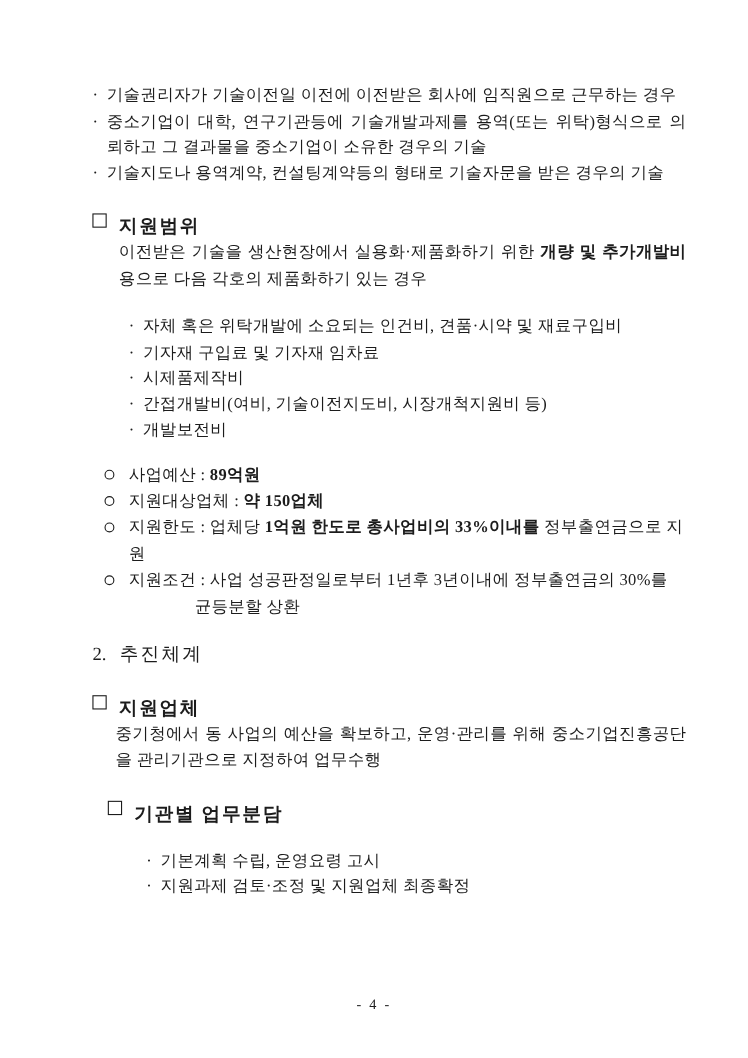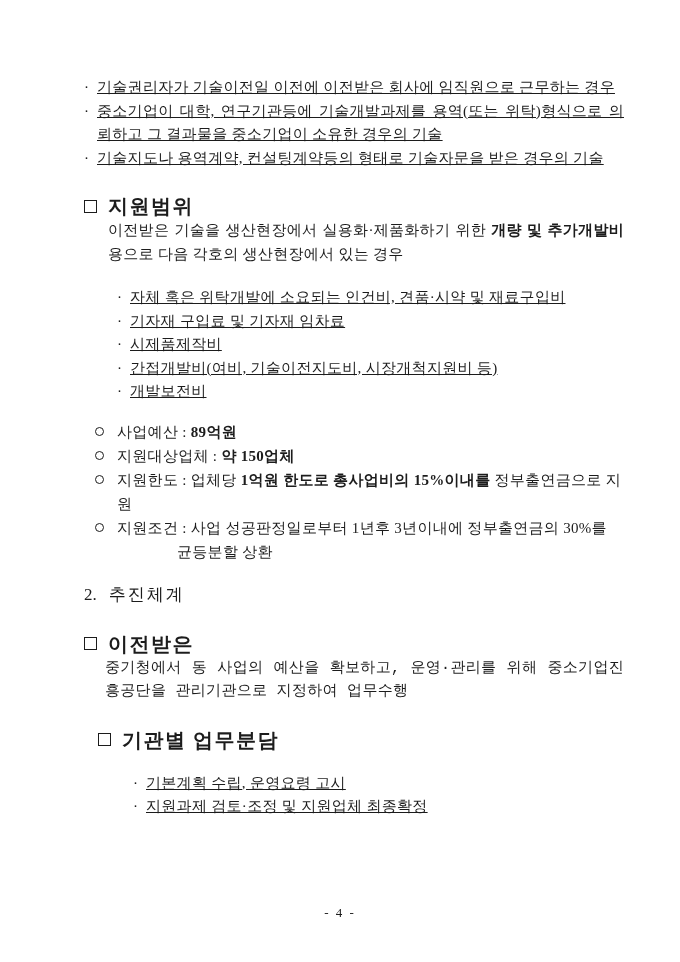--- a/index.html
+++ b/index.html
@@ -21,27 +21,27 @@
     width:540px;
   }
   .b { font-weight:bold;text-align:right; }
 
   
   .dot-row { display:flex; align-items:flex-start; }
   .dot-glyph {
     flex:0 0 13px; width:13px;
     text-align:left;
   }
-  .dot-text { flex:1; text-align:justify;text-decoration:underline; }
+  .dot-text { flex:1; text-align:justify; }
 
   
   .sec-head {
-    display:flex; align-items:center;
+    display:flex; align-items:flex-start;
     font-weight:bold;
-    font-size:20px;
+    font-size:17px;
     letter-spacing:1.5px;
     line-height:24px;
     margin-top:24px;
   }
   .sq {
     display:inline-block;
     width:13px; height:13px;
     border:1.6px solid #1c1c1c;
     margin-right:11px;
     flex:0 0 13px;
@@ -70,21 +70,21 @@
   .chapter {
     margin-top:18px;
     font-weight:normal;
     font-size:17px;
     letter-spacing:2px;
     line-height:26px;
   }
   .chapter .num { letter-spacing:0; margin-right:12px; }
 
   
-  .dir-para { margin-left:21px; text-align:justify; margin-top:1px;font-family:Liberation Mono, monospace; }
+  .dir-para { margin-left:21px; text-align:justify; margin-top:1px; }
 
   
   .roles-block { margin-left:26px; margin-top:20px; line-height:24px; }
   .task-list { margin-left:23px; line-height:23.5px; }
 
   .footer {
     position:absolute;
     top:901px; left:0;
     width:100%;
     text-align:center;
@@ -112,21 +112,21 @@
         <span class="dot-text">기술지도나 용역계약, 컨설팅계약등의 형태로 기술자문을 받은 경우의 기술</span>
       </div>
     </div>
 
     <div>
       <div class="sec-head">
         <span class="sq"></span>
         <span>지원범위</span>
       </div>
       <div class="scope-para">
-        <span>이전받은 기술을 생산현장에서 실용화·제품화하기 위한 </span><span class="b">개량 및 추가개발비</span><span>용으로 다음 각호의 생산현장에서 있는 경우</span>
+        <span>이전받은 기술을 생산현장에서 실용화·제품화하기 위한 </span><span class="b">개량 및 추가개발비</span><span>용으로 다음 각호의 제품화하기 있는 경우</span>
       </div>
       <div class="cost-list">
         <div class="dot-row">
           <span class="dot-glyph">·</span>
           <span class="dot-text">자체 혹은 위탁개발에 소요되는 인건비, 견품·시약 및 재료구입비</span>
         </div>
         <div class="dot-row">
           <span class="dot-glyph">·</span>
           <span class="dot-text">기자재 구입료 및 기자재 임차료</span>
         </div>
@@ -150,38 +150,38 @@
         <div class="circ-row">
           <span class="circ"></span>
           <span class="circ-text"><span>사업예산 : </span><span class="b">89억원</span><span></span></span>
         </div>
         <div class="circ-row">
           <span class="circ"></span>
           <span class="circ-text"><span>지원대상업체 : </span><span class="b">약 150업체</span><span></span></span>
         </div>
         <div class="circ-row">
           <span class="circ"></span>
-          <span class="circ-text"><span>지원한도 : 업체당 </span><span class="b">1억원 한도로 총사업비의 15%이내를</span><span> 정부출연금으로 지원</span></span>
+          <span class="circ-text"><span>지원한도 : 업체당 </span><span class="b">1억원 한도로 총사업비의 33%이내를</span><span> 정부출연금으로 지원</span></span>
         </div>
         <div class="circ-row">
           <span class="circ"></span>
           <span class="circ-text"><span>지원조건 : 사업 성공판정일로부터 1년후 3년이내에 정부출연금의 30%를</span><span class="b"></span><span></span></span>
         </div>
         <div class="cont-line">균등분할 상환</div>
       </div>
     </div>
 
     <div class="chapter">
       <span class="num">2.</span><span>추진체계</span>
     </div>
 
     <div>
       <div class="sec-head">
         <span class="sq"></span>
-        <span>이전받은</span>
+        <span>지원업체</span>
       </div>
       <div class="dir-para">중기청에서 동 사업의 예산을 확보하고, 운영·관리를 위해 중소기업진흥공단을 관리기관으로 지정하여 업무수행</div>
     </div>
 
     <div>
       <div class="sec-head indent14">
         <span class="sq"></span>
         <span>기관별 업무분담</span>
       </div>
       <div class="roles-block">

